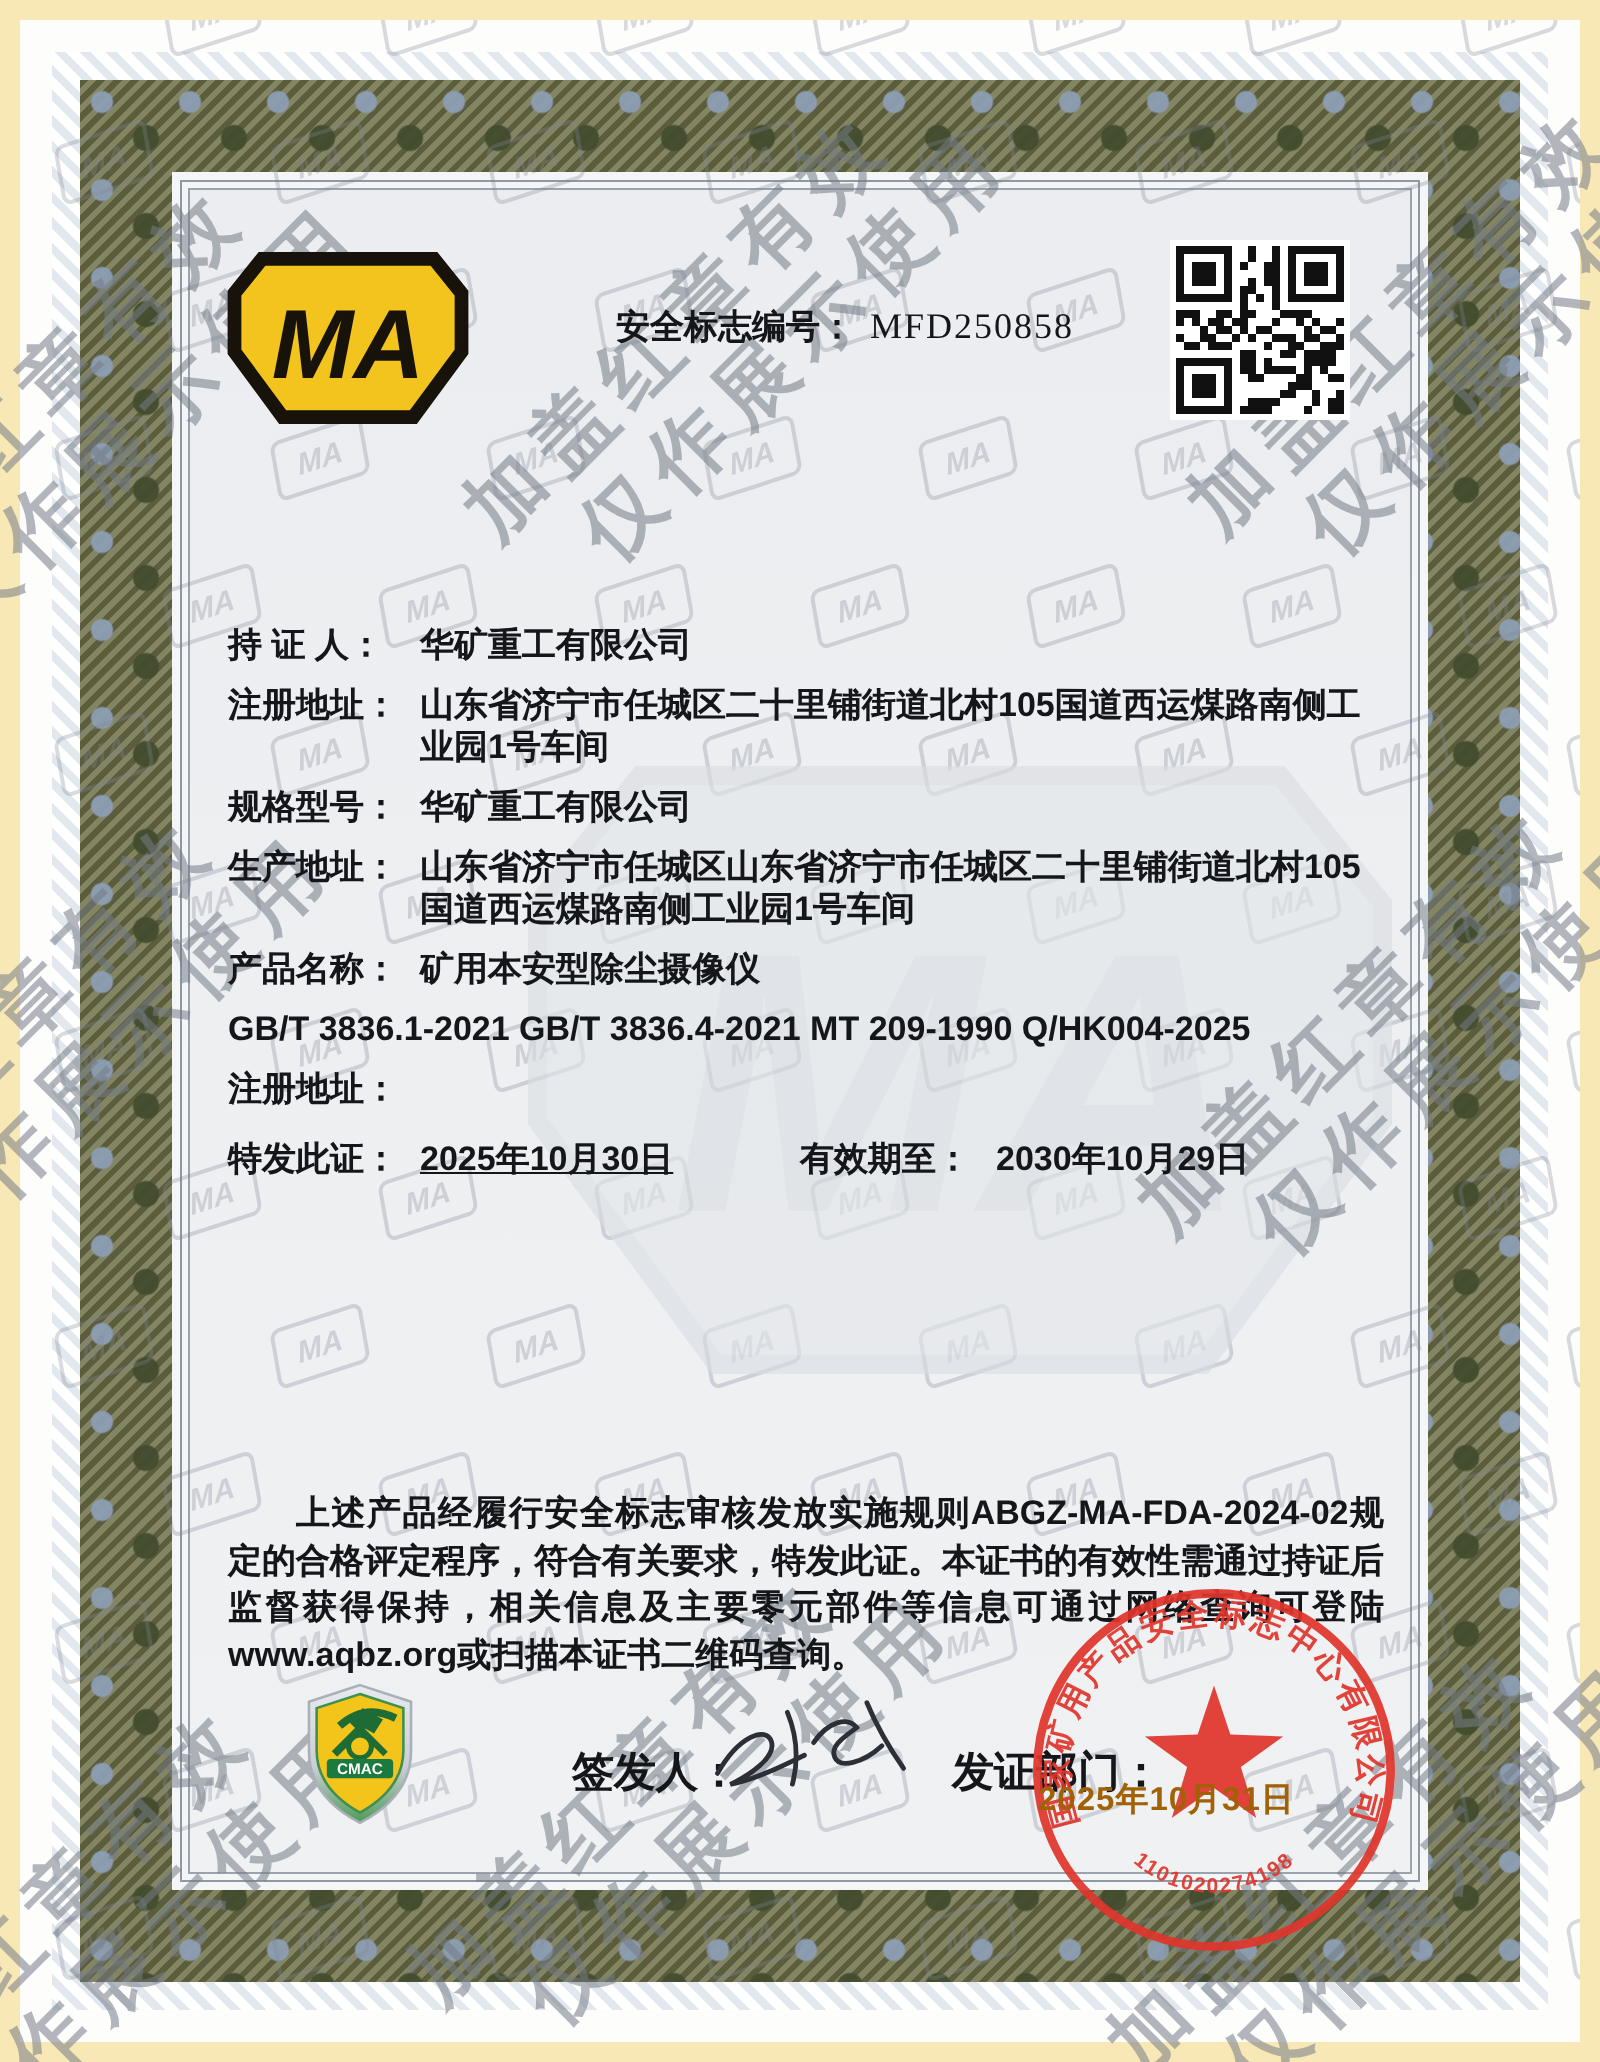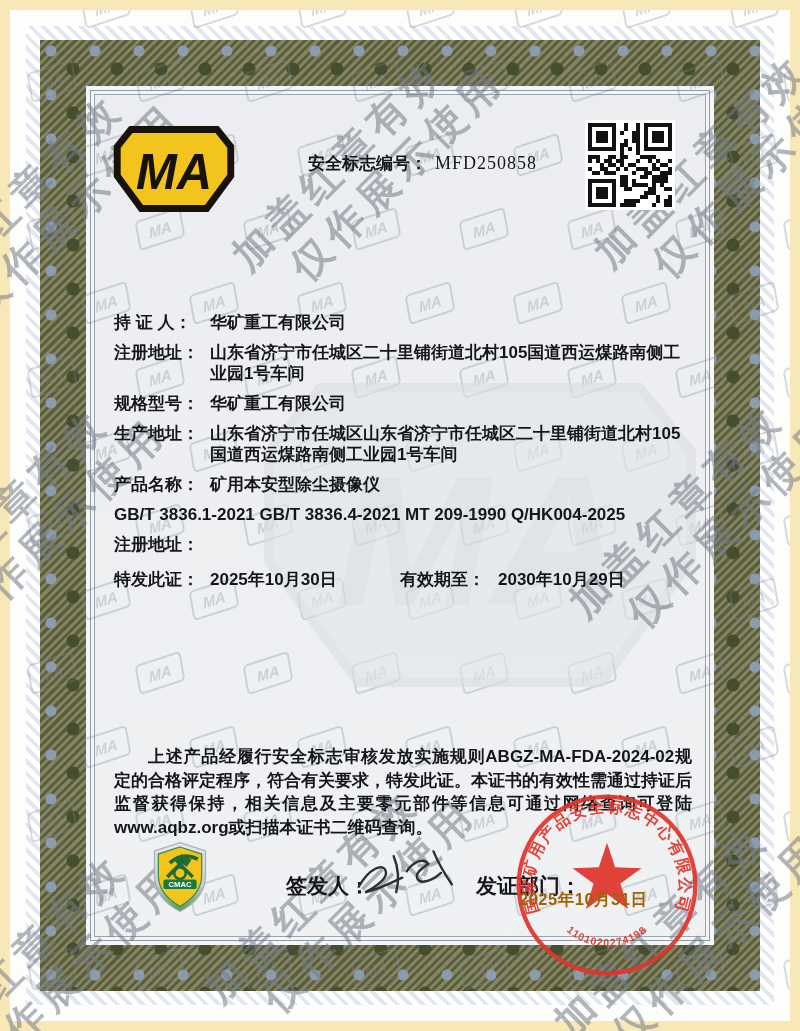--- a/index.html
+++ b/index.html
@@ -39,21 +39,21 @@
       font-weight:400;letter-spacing:1px;margin-left:8px;}
   .title{position:absolute;left:0;right:0;top:233px;text-align:center;font-size:36px;
       font-weight:900;letter-spacing:3px;color:#111;}
   .fields{position:absolute;left:114px;top:312px;width:582px;}
   .frow{display:flex;margin-bottom:9px;font-size:17px;font-weight:700;line-height:21px;}
   .flabel{flex:0 0 auto;min-width:96px;white-space:nowrap;}
   .frow.wide .flabel{min-width:0;margin-right:14px;}
   .fvalue{flex:1;word-break:break-all;}
   .daterow{display:flex;margin-top:14px;font-size:17px;font-weight:700;line-height:21px;}
   .daterow .dl{min-width:96px;white-space:nowrap;}
-  .daterow .dv1{width:190px;}
+  .daterow .dv1{width:190px;text-decoration:underline;}
   .daterow .dv2{padding-left:2px;}
   .remarkrow{margin-top:17px;font-size:17px;font-weight:700;}
   .statement{position:absolute;left:114px;top:728px;width:578px;font-size:17px;font-weight:700;
       line-height:23.5px;text-indent:2em;text-align:justify;}
   .footer-label{position:absolute;font-size:21px;font-weight:700;z-index:10;}
   .sig{position:absolute;left:352px;top:845px;z-index:11;}
   .stamp{position:absolute;left:511px;top:789px;z-index:12;opacity:.92;}
   .stampdate{position:absolute;left:507px;top:889px;z-index:13;font-size:16.5px;
       font-weight:700;letter-spacing:.5px;color:#a16207;margin-left:12px;}
   .qr{position:absolute;left:585px;top:120px;background:#fff;padding:3px;z-index:10;}

